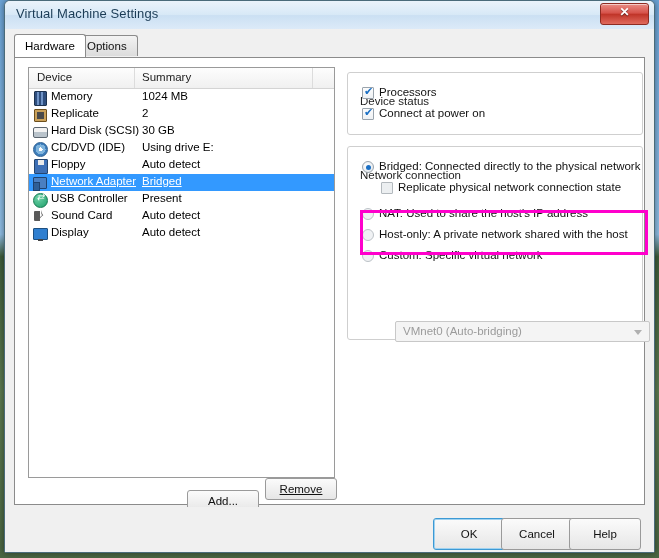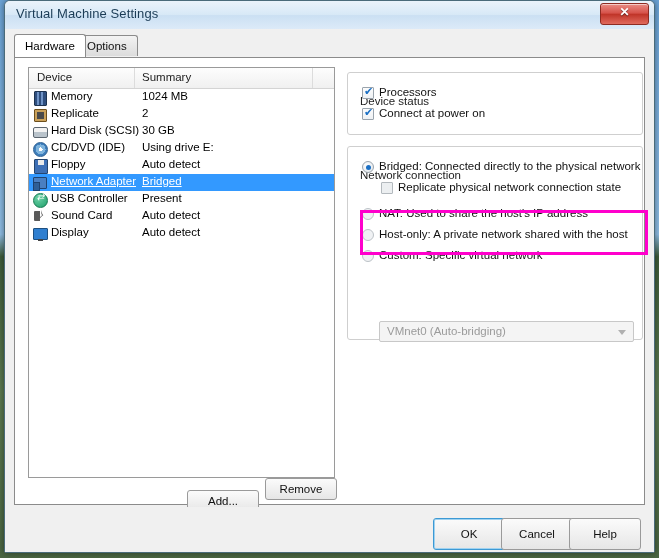--- a/index.html
+++ b/index.html
@@ -100,21 +100,21 @@
   .i-dsp::after{content:"";position:absolute;left:4px;top:10px;width:5px;height:2px;background:#444;}
   
   .btn{
     height:22px;min-width:72px;padding:0 12px;
     font-family:"Liberation Sans",sans-serif;font-size:11.5px;color:#111;
     background:linear-gradient(#fbfbfb,#e6e6e6);
     border:1px solid #9a9a9a;border-radius:3px;
     cursor:pointer;box-sizing:border-box;
   }
   .addbtn{position:absolute;left:172px;top:432px;width:72px;}
-  .rmbtn{position:absolute;left:250px;top:420px;width:72px;}
+  .rmbtn{position:absolute;left:250px;top:420px;width:72px;text-decoration:underline;}
   
   .group{position:absolute;border:1px solid #cfcfcf;border-radius:3px;box-sizing:border-box;}
   .group>.glabel{position:absolute;left:8px;top:-7px;background:#fff;padding:0 4px;font-size:11.5px;color:#222;margin-top:29px;}
   #g-status{left:332px;top:14px;width:296px;height:63px;}
   #g-netconn{left:332px;top:88px;width:296px;height:194px;}
   .chk,.rad{position:absolute;font-size:11.5px;color:#111;cursor:pointer;white-space:nowrap;}
   .box{
     position:absolute;left:0;top:1px;width:12px;height:12px;
     background:linear-gradient(#fcfcfc,#eef1f4);
     border:1px solid #9aa4ad;border-radius:1px;box-sizing:border-box;
@@ -133,21 +133,21 @@
     content:"";position:absolute;left:2.5px;top:2.5px;width:5px;height:5px;
     border-radius:50%;background:#1a6fc4;
   }
   .rdot.off{background:#f0f2f4;border-color:#bcc2c7;}
   .lbl{position:absolute;left:17px;top:0px;}
   .hl{
     position:absolute;left:345px;top:152px;width:288px;height:45px;
     border:3px solid #ff00cc;box-sizing:border-box;pointer-events:none;
   }
   .combo{
-    position:absolute;left:364px;top:263px;width:255px;height:21px;
+    position:absolute;left:380px;top:263px;width:255px;height:21px;
     background:#f4f4f4;border:1px solid #c8c8c8;border-radius:2px;box-sizing:border-box;
     cursor:default;
   }
   .combo .ctext{position:absolute;left:7px;top:3px;color:#9b9b9b;font-size:11.5px;}
   .combo .arrow{position:absolute;right:7px;top:8px;border-left:4px solid transparent;border-right:4px solid transparent;border-top:5px solid #b0b0b0;}
   
   .footer{position:absolute;left:1px;right:1px;bottom:1px;height:44px;background:#f0f0f0;}
   .fbtn{position:absolute;top:11px;height:32px;width:62px;}
   #b-ok{right:148px;border:1px solid #3c99d4;box-shadow:0 0 0 1px #9fd2f0 inset;}
   #b-cancel{right:80px;}

